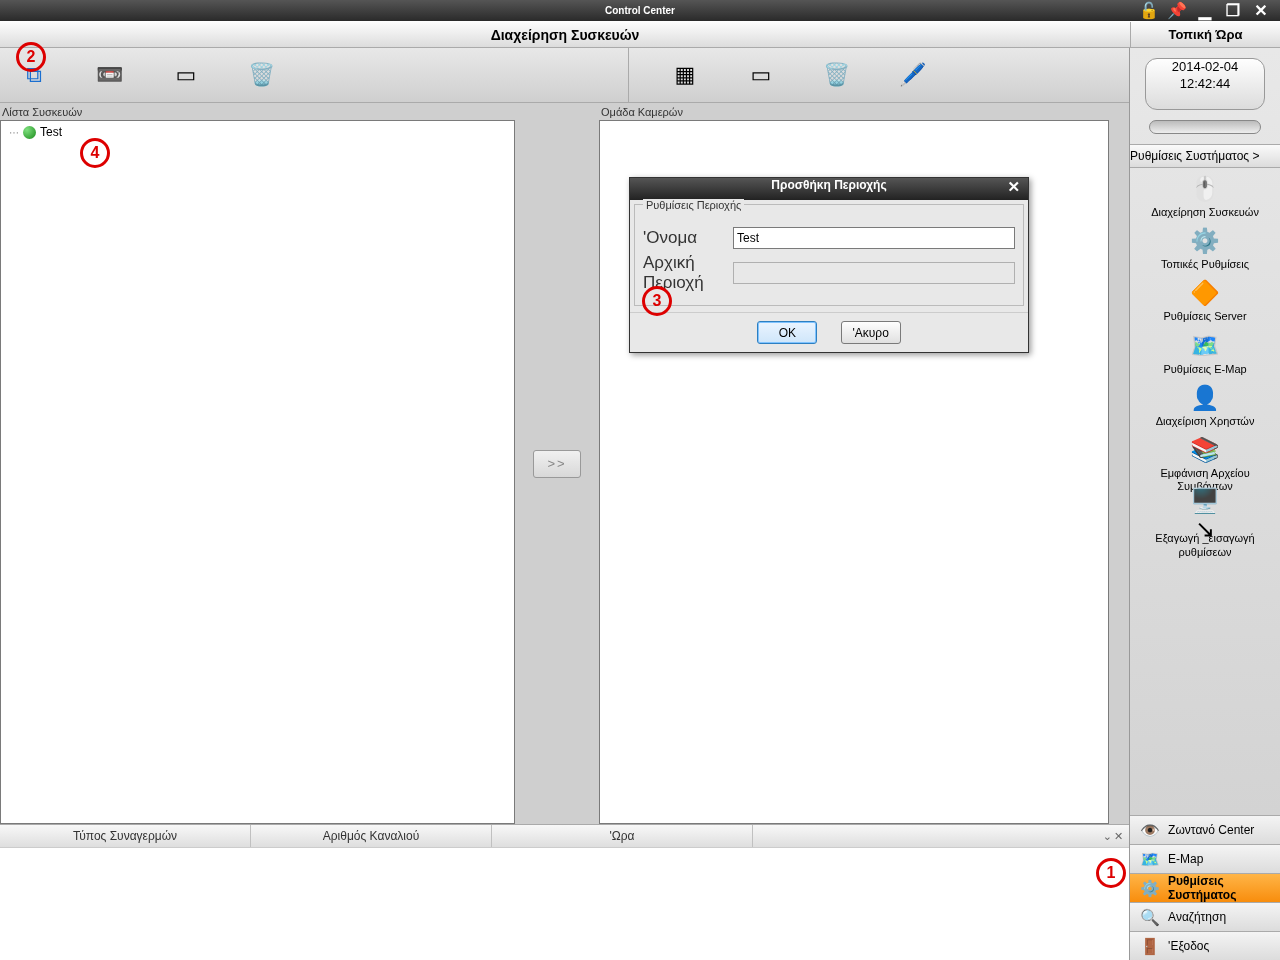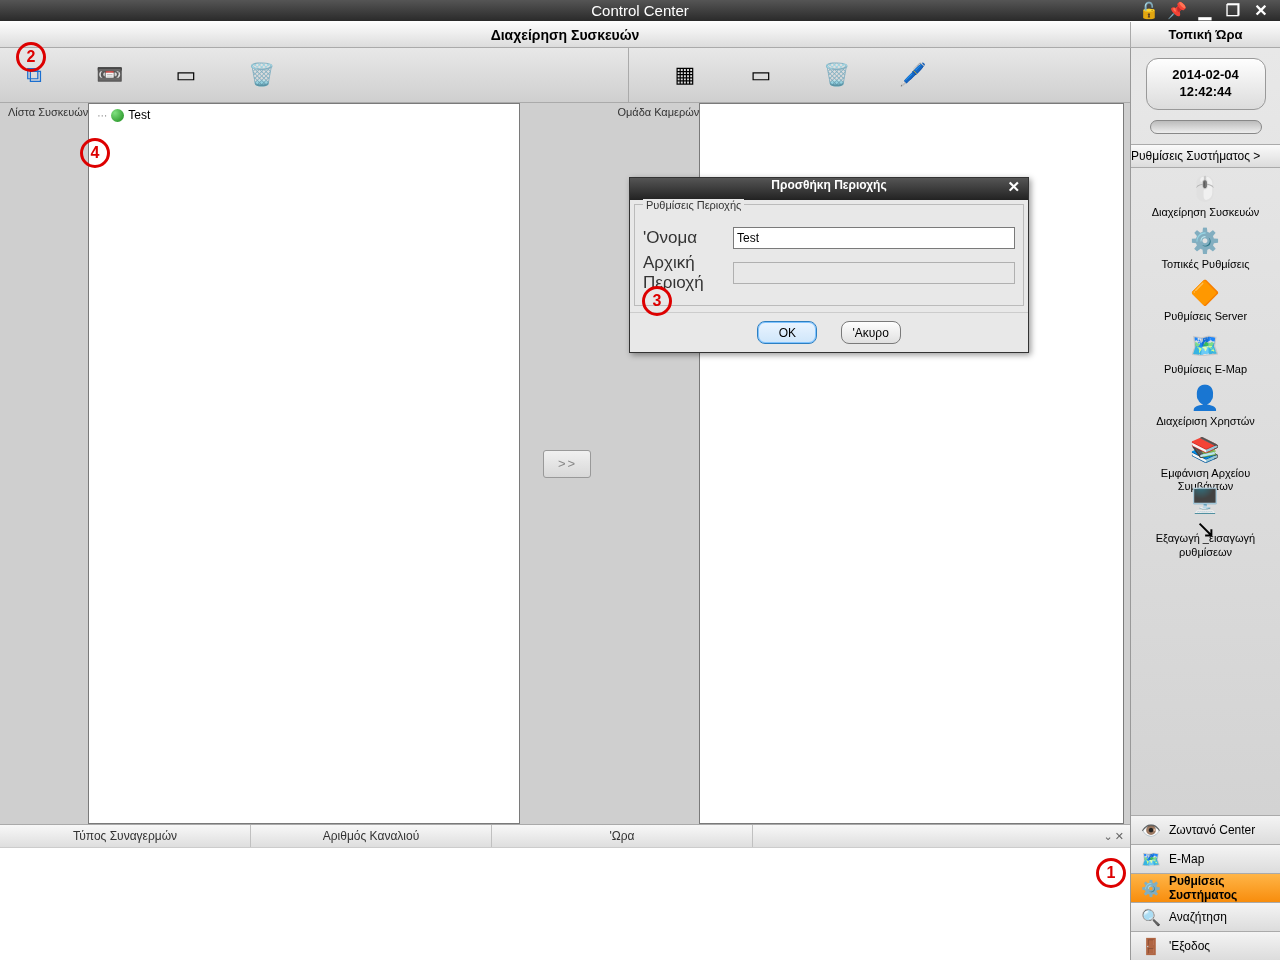--- a/index.html
+++ b/index.html
@@ -1,47 +1,47 @@
 <!DOCTYPE html>
 <html><head>
 <meta charset="utf-8">
 <style>
 html,body{margin:0;padding:0;width:1280px;height:960px;overflow:hidden;font-family:Tahoma,Arial,sans-serif;font-size:12px;background:#c0c0c0}
 .titlebar{height:21px;background:linear-gradient(to bottom,#555,#2a2a2a);color:#fff;display:flex;align-items:center;position:relative}
-.titlebar .title{position:absolute;left:50%;transform:translateX(-50%);font-weight:normal;font-size:15px}
+.titlebar .title{position:absolute;left:50%;transform:translateX(-50%);font-weight:bold;font-size:10px}
 .titlebar .ctrls{margin-left:auto;display:flex;gap:10px;padding-right:10px;align-items:center}
 .titlebar .ctrls span{width:18px;height:18px;display:inline-flex;align-items:center;justify-content:center;font-size:16px;font-weight:bold}
 .lock-icon{color:#ffe37a}
 .hdr-row{height:25px;background:linear-gradient(to bottom,#fdfdfd,#dcdcdc);border-top:1px solid #fff;border-bottom:1px solid #aaa;display:flex;align-items:center}
 .main-hdr{width:1130px;text-align:center;font-weight:bold;font-size:14px}
 .clock-hdr{flex:1;text-align:center;font-weight:bold;font-size:13px;border-left:1px solid #aaa;height:100%;line-height:25px}
 .body{display:flex;height:912px}
 .left-area{width:1130px;display:flex;flex-direction:column;background:#cfcfcf}
 .right-side{width:150px;background:linear-gradient(to bottom,#e8e8e8,#cfcfcf);border-left:1px solid #999;display:flex;flex-direction:column}
 .toolbar-row{height:54px;display:flex;border-bottom:1px solid #aaa}
 .tb-left{width:610px;display:flex;align-items:center;gap:44px;padding-left:18px;border-right:1px solid #aaa;background:linear-gradient(to bottom,#e8e8e8,#cfcfcf)}
 .tb-right{flex:1;display:flex;align-items:center;gap:44px;padding-left:40px;background:linear-gradient(to bottom,#e8e8e8,#cfcfcf)}
 .tb-btn{width:32px;height:32px;display:flex;align-items:center;justify-content:center;font-size:22px;cursor:pointer}
 .panels{flex:1;display:flex;position:relative}
-.panel{display:flex;flex-direction:row;padding:0 6px}
+.panel{display:flex;flex-direction:column;padding:0 0}
 .panel.left{width:515px}
 .splitter{width:84px;display:flex;align-items:center;justify-content:center}
 .split-btn{width:46px;height:26px;background:linear-gradient(to bottom,#f0f0f0,#d8d8d8);border:1px solid #999;border-radius:3px;display:flex;align-items:center;justify-content:center;color:#888;font-size:13px;letter-spacing:2px}
 .panel.right{width:510px}
 .panel-title{font-size:11px;color:#333;margin:3px 0 2px 2px}
 .panel-box{flex:1;background:#fff;border:1px solid #7a7a7a;position:relative}
 .tree-item{display:flex;align-items:center;gap:4px;padding:4px 0 0 8px;font-size:12px}
 .tree-dots{color:#888;font-size:10px}
 .globe{width:13px;height:13px;border-radius:50%;background:radial-gradient(circle at 30% 30%,#7fe07f,#1a8a1a)}
 .alarm-bar{height:22px;background:linear-gradient(to bottom,#f8f8f8,#dedede);border-top:1px solid #aaa;display:flex;position:relative}
 .alarm-bar .col{border-right:1px solid #c0c0c0;text-align:center;line-height:22px;font-size:12px;color:#333}
 .alarm-bar .tail{margin-left:auto;padding-right:6px;font-size:11px;color:#666;display:flex;align-items:center;gap:2px}
 .alarm-body{height:112px;background:#fff;border-top:1px solid #ccc}
 
-.clock-box{margin:10px auto 6px;width:118px;height:50px;background:linear-gradient(to bottom,#fefefe,#dcdcdc);border:1px solid #999;border-radius:12px;display:flex;flex-direction:column;align-items:center;justify-content:center;font-size:13px;font-weight:bold;line-height:1.3}
+.clock-box{margin:10px auto 6px;width:118px;height:50px;background:linear-gradient(to bottom,#fefefe,#dcdcdc);border:1px solid #999;border-radius:12px;display:flex;flex-direction:column;align-items:center;font-size:13px;font-weight:normal;line-height:1.3}
 .slider-pill{width:110px;height:12px;margin:4px auto 10px;border:1px solid #888;border-radius:8px;background:linear-gradient(to bottom,#bbb,#eee)}
 .sys-hdr{height:22px;background:linear-gradient(to bottom,#fafafa,#dcdcdc);border-top:1px solid #aaa;border-bottom:1px solid #aaa;line-height:22px;font-size:12px;overflow:hidden;white-space:nowrap}
 .sys-items{padding:6px 2px 0;overflow:hidden}
 .sys-item{text-align:center;margin-bottom:7px;cursor:pointer}
 .sys-item .ic{width:32px;height:30px;margin:0 auto 2px;display:flex;align-items:center;justify-content:center;font-size:24px}
 .sys-item .lb{font-size:11px;line-height:1.2}
 .nav-btns{margin-top:auto}
 .nav-btn{height:28px;border-top:1px solid #aaa;background:linear-gradient(to bottom,#f4f4f4,#dcdcdc);display:flex;align-items:center;gap:8px;padding-left:10px;cursor:pointer;font-size:12px}
 .nav-btn.active{background:linear-gradient(to bottom,#ffb547,#f88d0d);color:#000;font-weight:bold}
 .nav-btn .nic{width:20px;height:20px;display:flex;align-items:center;justify-content:center;font-size:16px}
@@ -50,21 +50,21 @@
 .dlg-title{height:22px;background:linear-gradient(to bottom,#555,#222);color:#fff;display:flex;align-items:flex-start;position:relative}
 .dlg-title span.t{position:absolute;left:50%;transform:translateX(-50%);font-size:12px;font-weight:bold}
 .dlg-title .x{margin-left:auto;padding:0 8px;font-size:15px;font-weight:bold;cursor:pointer}
 .dlg-grp{border:1px solid #bbb;margin:4px;padding:4px 8px 8px}
 .dlg-grp-title{font-size:11px;color:#333;background:#e8e8e8;display:inline-block;padding:0 3px;position:relative;top:-11px}
 .dlg-row{display:flex;align-items:center;margin:4px 0}
 .dlg-row label{width:90px;font-size:17px;color:#333}
 .dlg-row input{flex:1;height:20px;border:1px solid #7a7a7a;font-size:12px;padding:0 3px;font-family:inherit}
 .dlg-row input[readonly]{background:#e8e8e8;border-color:#b0b0b0}
 .dlg-btns{text-align:center;border-top:1px solid #ccc;padding:8px 0;margin-top:6px}
-.dlg-btns button{width:60px;height:23px;margin:0 10px;font-size:12px;font-family:inherit;border:1px solid #7a7a7a;border-radius:8px;background:linear-gradient(to bottom,#fefefe,#e0e0e0)}
+.dlg-btns button{width:60px;height:23px;margin:0 10px;font-size:12px;font-family:inherit;border:1px solid #7a7a7a;border-radius:3px;background:linear-gradient(to bottom,#fefefe,#e0e0e0)}
 .dlg-btns button.ok{border:1px solid #2d7fc1;box-shadow:0 0 0 1px #7fc3ff inset;background:linear-gradient(to bottom,#eaf4ff,#cfe6fa)}
 
 .anum{position:absolute;width:24px;height:24px;border:3px solid #d00;border-radius:50%;color:#d00;font-weight:bold;font-size:16px;display:flex;align-items:center;justify-content:center;background:rgba(255,255,255,0);z-index:50;pointer-events:none}
 </style>
 </head>
 <body>
 
 <div class="titlebar">
   <span class="title">Control Center</span>
   <div class="ctrls">

